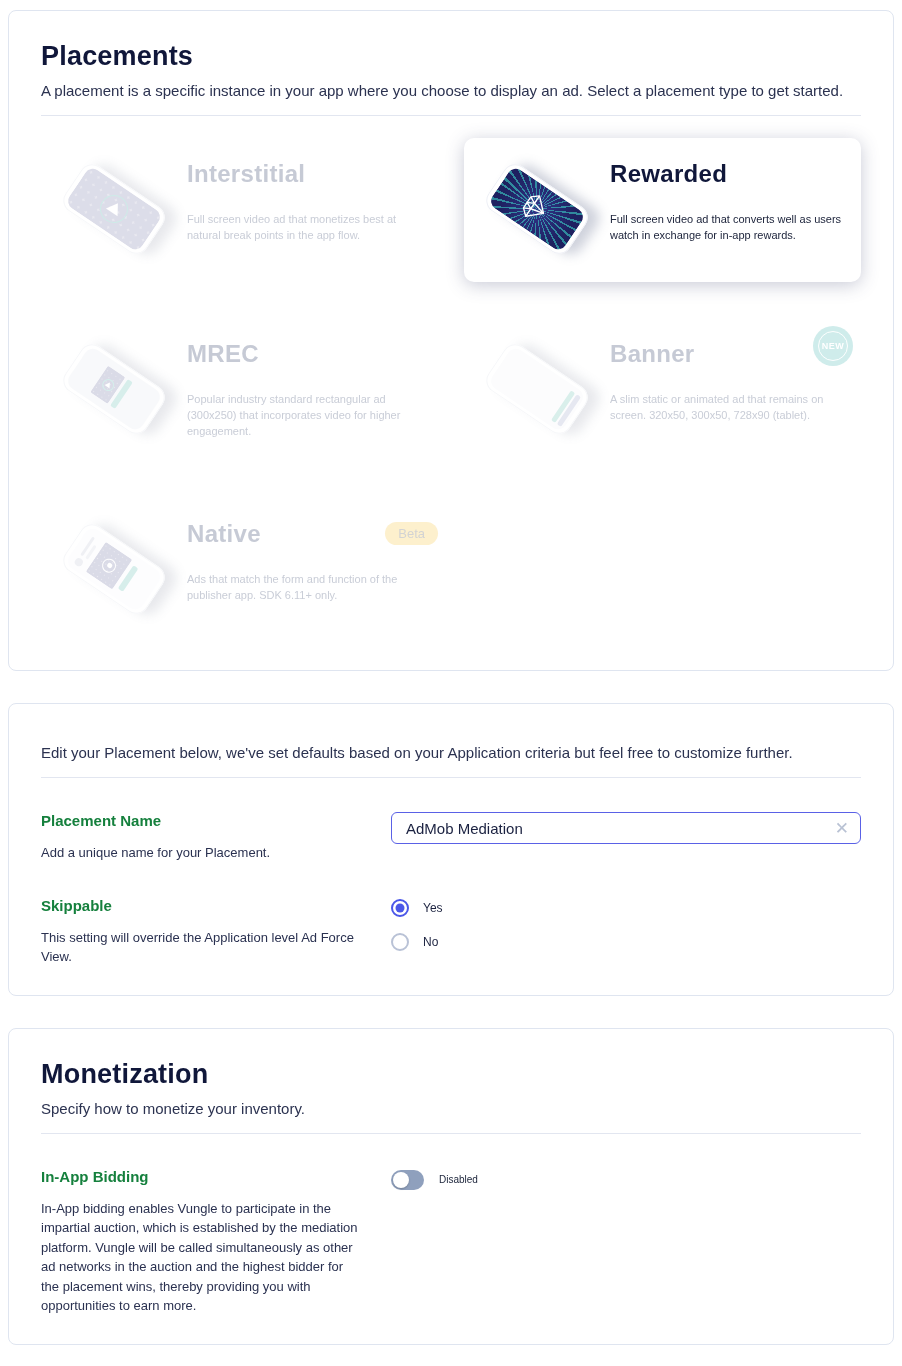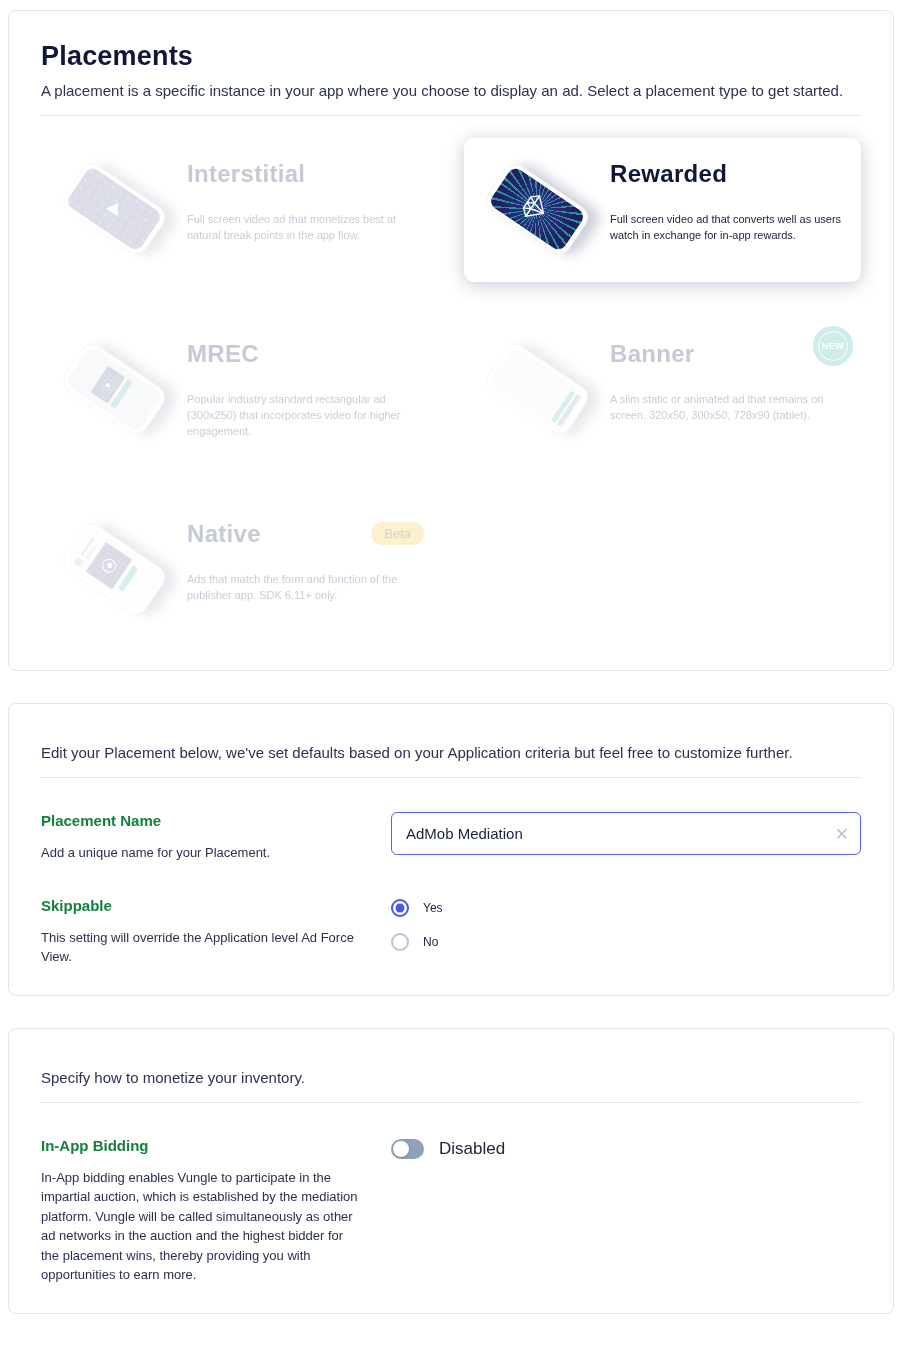--- a/index.html
+++ b/index.html
@@ -49,21 +49,21 @@
   }
   .tile.selected .tile-title { color:#10173a; }
   .tile-desc {
     margin-top:24px; font-size:11px; line-height:1.45; color:#c9cdd7;
     max-width:258px;
   }
   .tile.selected .tile-desc { color:#20273e; }
 
   
   .beta-badge {
-    position:absolute; top:24px; right:14px;
+    position:absolute; top:24px; right:0;
     background:#fdf0cd; color:#d3d3d3;
     font-size:13px; padding:4px 13px; border-radius:12px;
   }
   .new-badge {
     position:absolute; top:8px; right:8px;
     width:40px; height:40px; border-radius:50%;
     background:#cfeceb; border:3px dotted #cfeceb;
     display:flex; align-items:center; justify-content:center;
   }
   .new-badge-ring {
@@ -172,21 +172,21 @@
 
   
   .form-row {
     display:grid; grid-template-columns:350px 1fr;
     margin-top:34px; align-items:start;
   }
   .field-label { font-size:15px; font-weight:700; color:#15803d; }
   .field-sub { margin-top:14px; font-size:13px; line-height:1.5; color:#2a3150; max-width:330px; }
   .input-wrap { position:relative; }
   .text-input {
-    width:100%; height:43px; padding:0 34px 0 14px;
+    width:100%; height:32px; padding:0 34px 0 14px;
     border:1px solid #5a61e6; border-radius:6px;
     font-size:15px; color:#1a2140;
     font-family:"Liberation Sans", sans-serif;
     outline:none; background:#fff;
   }
   .clear-x {
     position:absolute; right:12px; top:50%; transform:translateY(-50%);
     color:#b9c2d4; font-size:17px; line-height:1; cursor:pointer;
   }
   
@@ -207,21 +207,21 @@
   .toggle-row { display:flex; align-items:center; gap:15px; padding-top:2px; }
   .toggle {
     width:33px; height:20px; border-radius:10px; background:#8fa0bd;
     position:relative; cursor:pointer; flex:0 0 33px;
   }
   .toggle::after {
     content:""; position:absolute; top:2px; left:2px;
     width:16px; height:16px; border-radius:50%; background:#fff;
     box-shadow:0 1px 2px rgba(0,0,0,.2);
   }
-  .toggle-state { font-size:17px; color:#20283e; }
+  .toggle-state { font-size:10px; color:#20283e; }
 </style>
 </head>
 <body>
 
 <div class="page">
 
   <section class="card">
     <h1 class="card-title">Placements</h1>
     <p class="card-subtitle">A placement is a specific instance in your app where you choose to display an ad. Select a placement type to get started.</p>
     <hr class="divider">
@@ -359,20 +359,21 @@
         </div>
         <div class="radio-row">
           <span class="radio"></span>
           <span class="radio-label">No</span>
         </div>
       </div>
     </div>
   </section>
 
   <section class="card">
+    <h1 class="card-title">Monetization</h1>
     <p class="card-subtitle">Specify how to monetize your inventory.</p>
     <hr class="divider">
 
     <div class="form-row">
       <div>
         <div class="field-label">In-App Bidding</div>
         <div class="field-sub" style="max-width:322px">In-App bidding enables Vungle to participate in the impartial auction, which is established by the mediation platform. Vungle will be called simultaneously as other ad networks in the auction and the highest bidder for the placement wins, thereby providing you with opportunities to earn more.</div>
       </div>
       <div class="toggle-row">
         <span class="toggle"></span>

